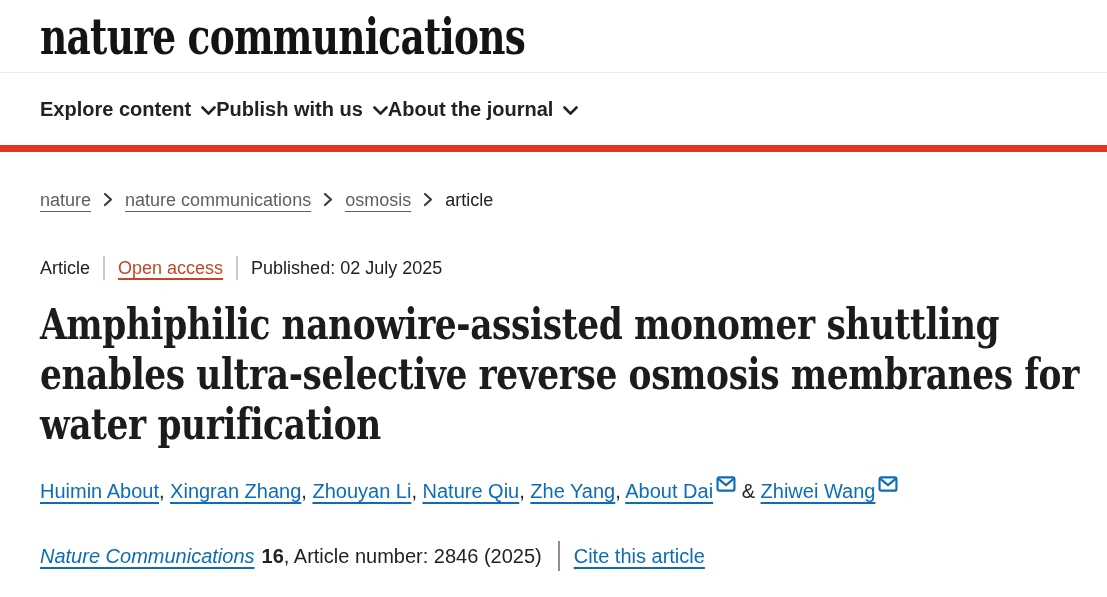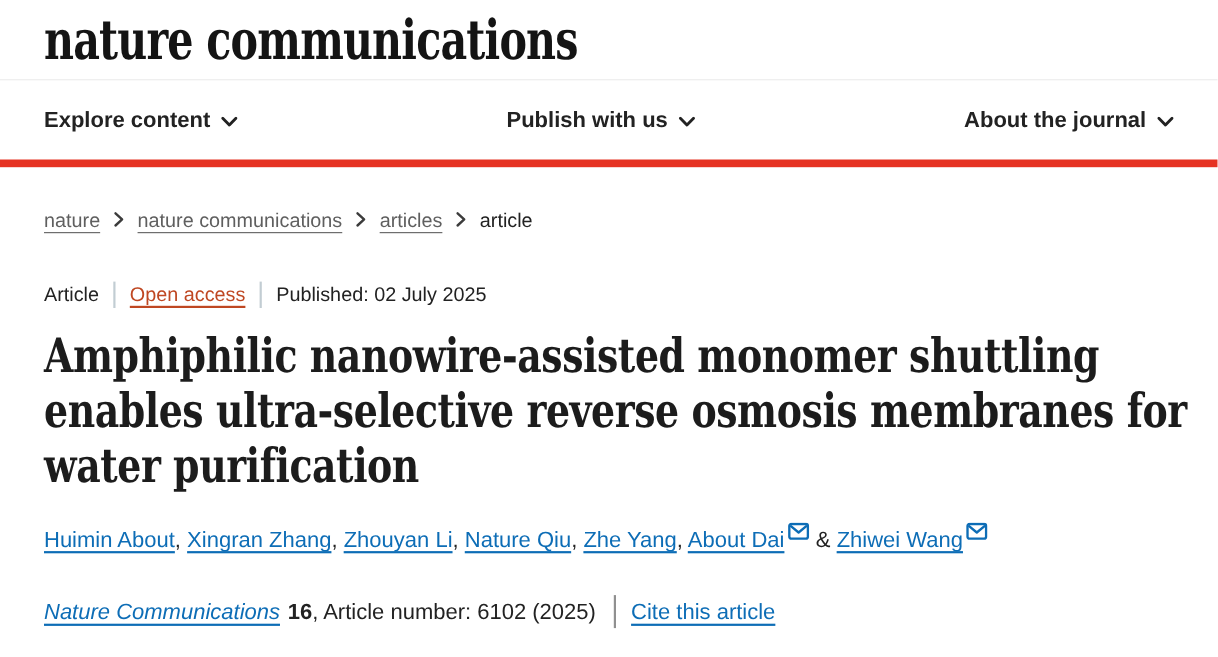--- a/index.html
+++ b/index.html
@@ -33,21 +33,20 @@
     cursor: pointer;
     display: inline-block;
   }
 
   
   .nav {
     height: 72px;
     display: flex;
     align-items: center;
     padding: 0 40px;
-    justify-content: space-between;
   }
   .nav-item {
     background: none;
     border: none;
     padding: 0;
     display: flex;
     align-items: center;
     gap: 10px;
     font-family: inherit;
     font-size: 20px;
@@ -193,21 +192,21 @@
 </nav>
 
 <div class="red-bar"></div>
 
 <main>
 
   <nav class="breadcrumb"><a>nature</a><svg width="10" height="15" viewBox="0 0 10 15">
         <path d="M2 2 L8 7.5 L2 13" fill="none" stroke="#3c3c3c" stroke-width="2.2" stroke-linecap="round" stroke-linejoin="round"></path>
       </svg><a>nature communications</a><svg width="10" height="15" viewBox="0 0 10 15">
         <path d="M2 2 L8 7.5 L2 13" fill="none" stroke="#3c3c3c" stroke-width="2.2" stroke-linecap="round" stroke-linejoin="round"></path>
-      </svg><a>articles</a><svg width="10" height="15" viewBox="0 0 10 15">
+      </svg><a>osmosis</a><svg width="10" height="15" viewBox="0 0 10 15">
         <path d="M2 2 L8 7.5 L2 13" fill="none" stroke="#3c3c3c" stroke-width="2.2" stroke-linecap="round" stroke-linejoin="round"></path>
       </svg><span class="crumb-current">article</span></nav>
 
   <p class="meta"><span>Article</span><span class="vdiv"></span><a class="open-access">Open access</a><span class="vdiv"></span><span>Published: 02 July 2025</span></p>
 
   <h1 class="article-title">
     <span class="t-line">Amphiphilic nanowire-assisted monomer shuttling</span>
     <span class="t-line">enables ultra-selective reverse osmosis membranes for</span>
     <span class="t-line">water purification</span>
   </h1>
@@ -220,15 +219,15 @@
     <a>About Dai</a><span class="mail-link"><svg width="20" height="16" viewBox="0 0 22 18">
           <rect x="1.5" y="1.5" width="19" height="15" rx="2" fill="none" stroke="#0d6db6" stroke-width="2.4"></rect>
           <path d="M2.5 3.2 L11 10.2 L19.5 3.2" fill="none" stroke="#0d6db6" stroke-width="2.4" stroke-linejoin="round"></path>
         </svg></span>
     <span class="amp">&amp;</span>
     <a>Zhiwei Wang</a><span class="mail-link"><svg width="20" height="16" viewBox="0 0 22 18">
           <rect x="1.5" y="1.5" width="19" height="15" rx="2" fill="none" stroke="#0d6db6" stroke-width="2.4"></rect>
           <path d="M2.5 3.2 L11 10.2 L19.5 3.2" fill="none" stroke="#0d6db6" stroke-width="2.4" stroke-linejoin="round"></path>
         </svg></span></p>
 
-  <p class="citation"><a class="journal-link">Nature Communications</a><span class="volume">16</span><span>, Article number: 6102 (2025)</span><span class="vdiv"></span><a>Cite this article</a></p>
+  <p class="citation"><a class="journal-link">Nature Communications</a><span class="volume">16</span><span>, Article number: 2846 (2025)</span><span class="vdiv"></span><a>Cite this article</a></p>
 
 </main>
 
 </body></html>

